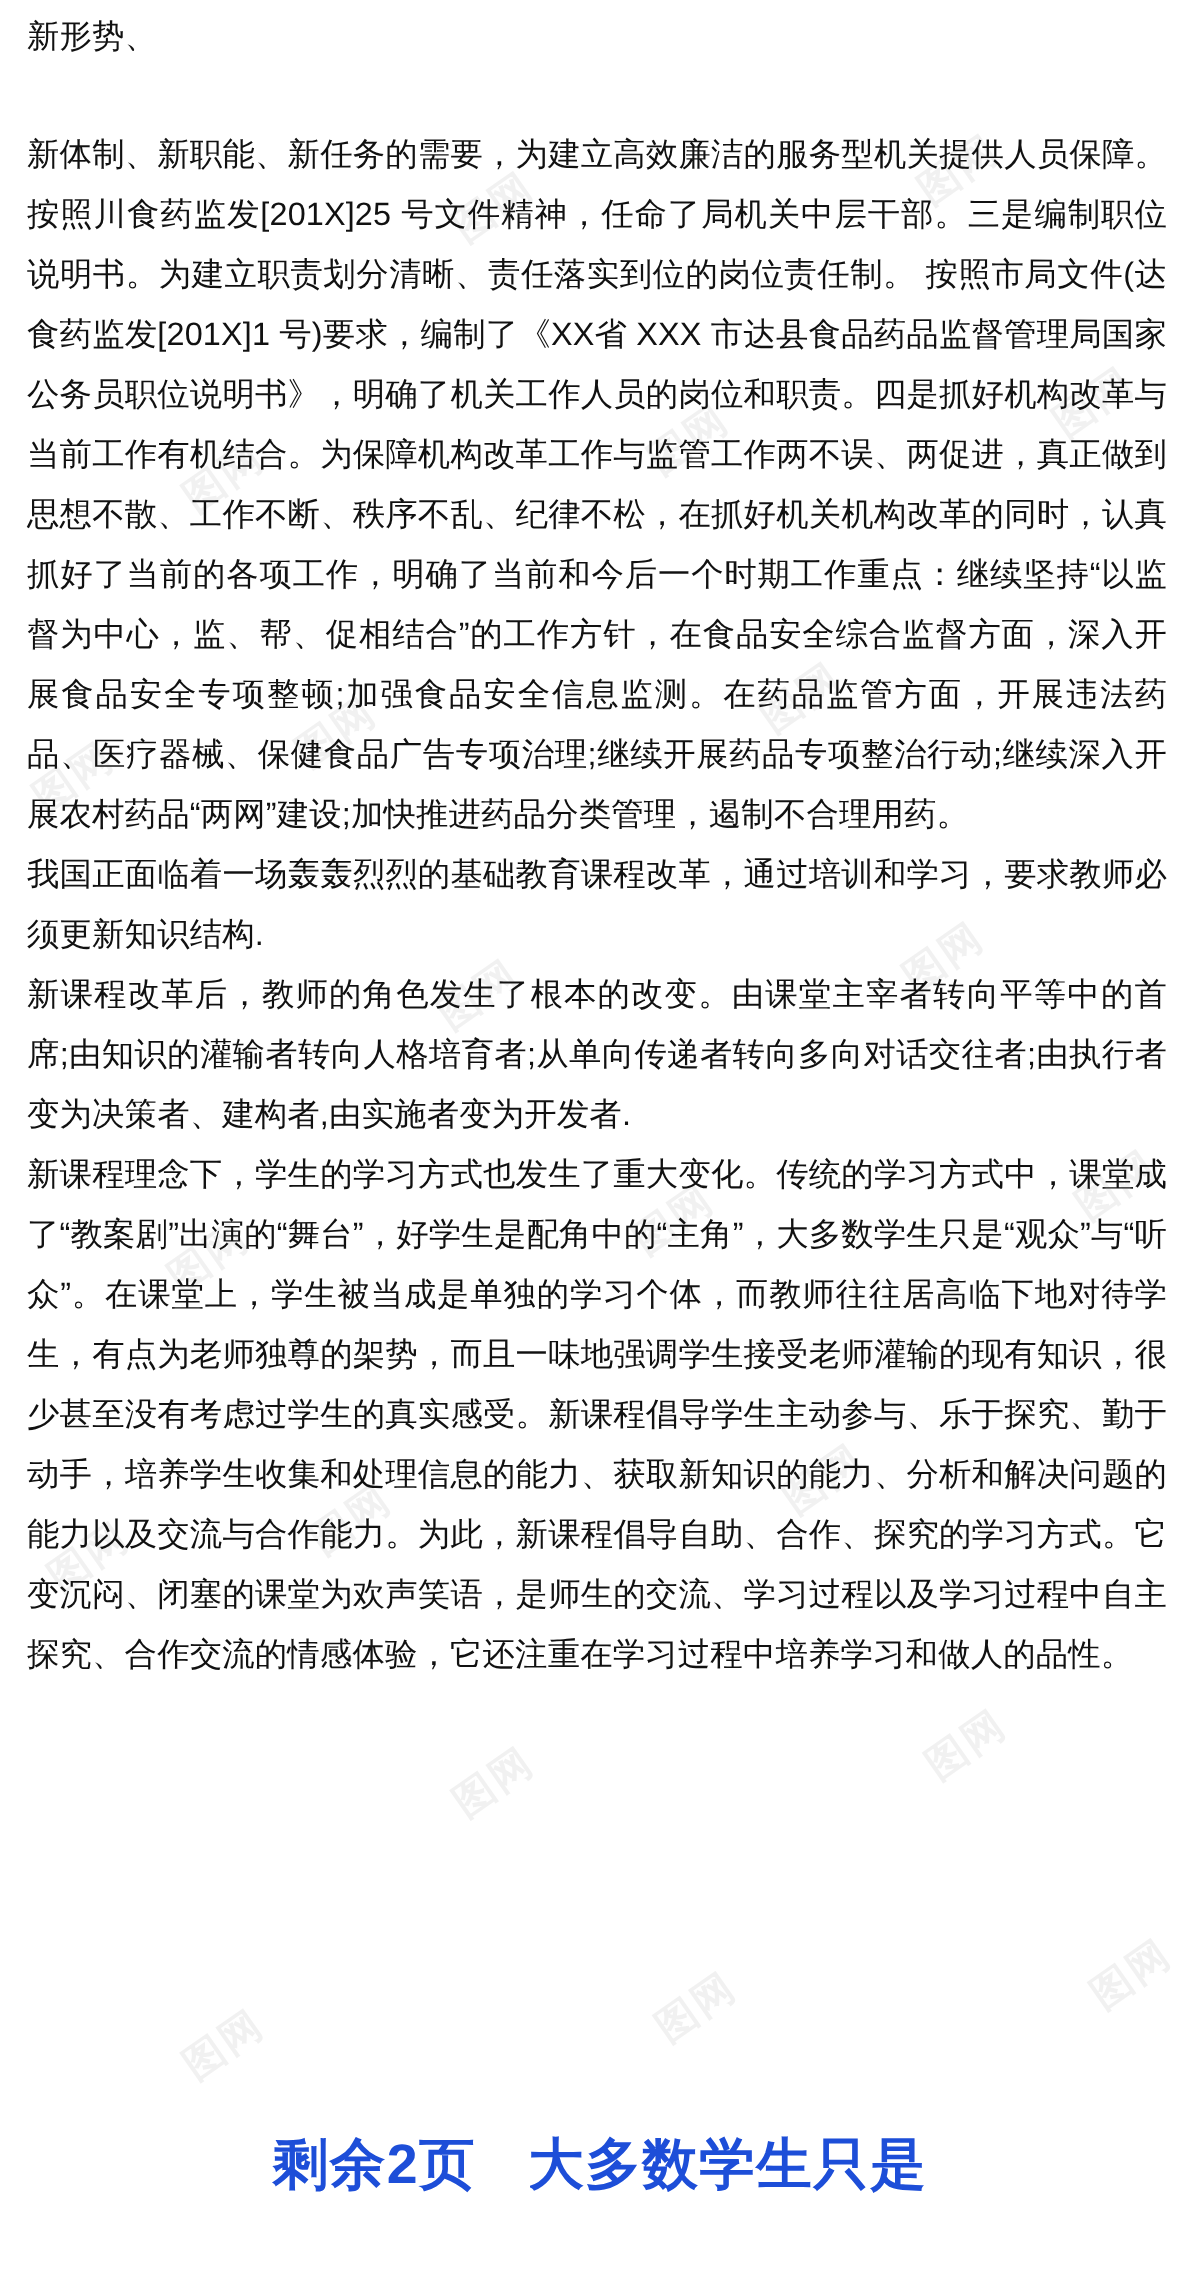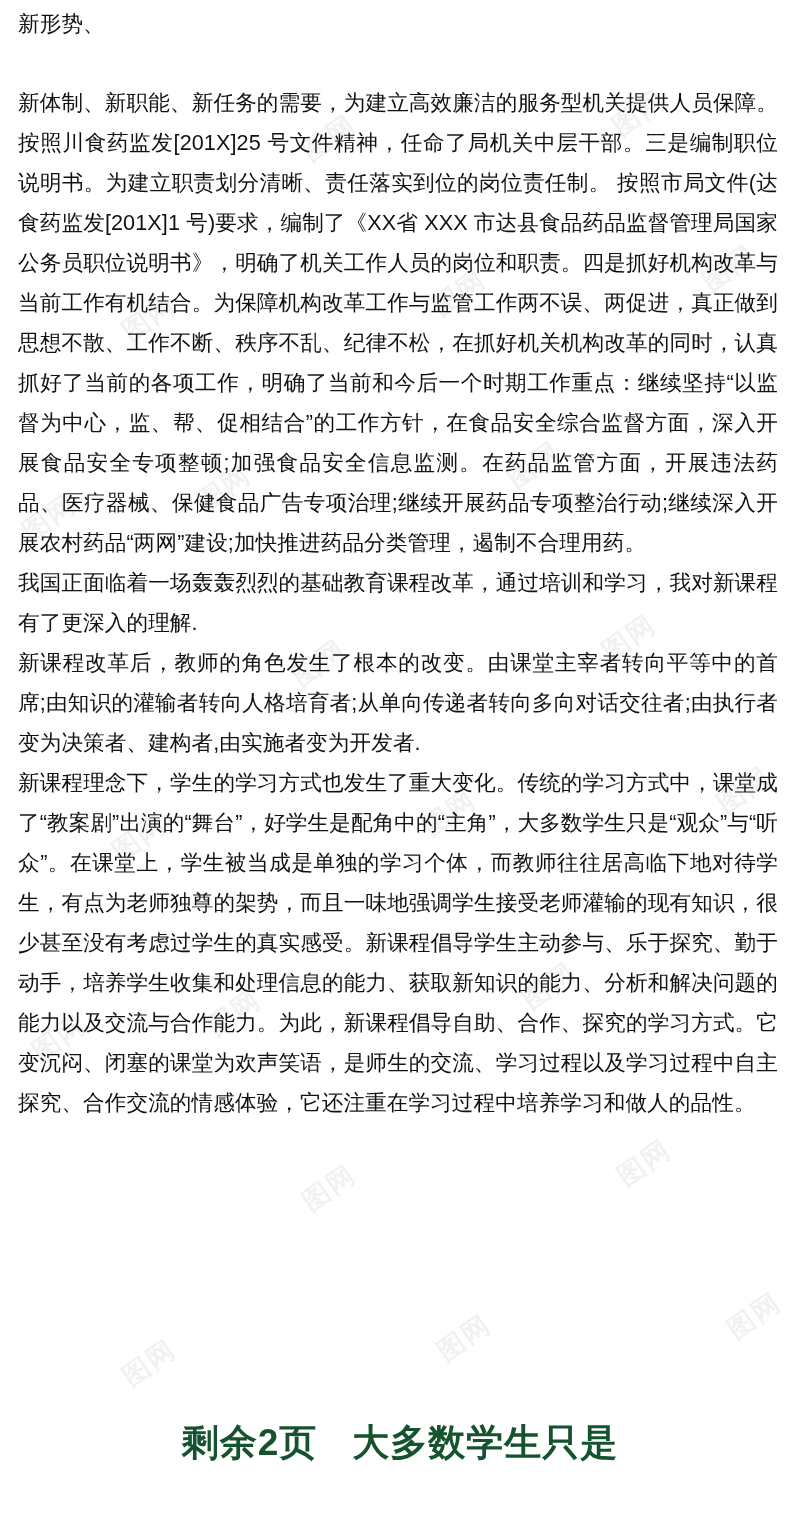--- a/index.html
+++ b/index.html
@@ -78,21 +78,21 @@
     left: 0;
     top: 1418px;
     width: 800px;
     text-align: center;
     z-index: 4;
   }
   .footer-cta .cta-text {
     display: inline-block;
     font-size: 37px;
     font-weight: 700;
-    color: #14532d;
+    color: #1d4ed8;
     letter-spacing: 1px;
     font-family: "Liberation Sans", "DejaVu Sans", sans-serif;
   }
   .footer-cta .cta-gap {
     display: inline-block;
     width: 26px;
   }
 </style>
 </head>
 <body>
@@ -119,21 +119,21 @@
     <span class="wm" style="left:300px; top:1170px;">图网</span>
     <span class="wm" style="left:615px; top:1145px;">图网</span>
     <span class="wm" style="left:120px; top:1345px;">图网</span>
     <span class="wm" style="left:435px; top:1320px;">图网</span>
     <span class="wm" style="left:725px; top:1298px;">图网</span>
   </div>
 
   <div class="doc-body">
     <p class="para clipped-top gap-after">强干部队伍建设,优化干部队伍结构,建立能上能下用人机制,以适应食品药品监管新形势、</p>
     <p class="para">新体制、新职能、新任务的需要，为建立高效廉洁的服务型机关提供人员保障。按照川食药监发[201X]25 号文件精神，任命了局机关中层干部。三是编制职位说明书。为建立职责划分清晰、责任落实到位的岗位责任制。 按照市局文件(达食药监发[201X]1 号)要求，编制了《XX省 XXX 市达县食品药品监督管理局国家公务员职位说明书》，明确了机关工作人员的岗位和职责。四是抓好机构改革与当前工作有机结合。为保障机构改革工作与监管工作两不误、两促进，真正做到思想不散、工作不断、秩序不乱、纪律不松，在抓好机关机构改革的同时，认真抓好了当前的各项工作，明确了当前和今后一个时期工作重点：继续坚持“以监督为中心，监、帮、促相结合”的工作方针，在食品安全综合监督方面，深入开展食品安全专项整顿;加强食品安全信息监测。在药品监管方面，开展违法药品、医疗器械、保健食品广告专项治理;继续开展药品专项整治行动;继续深入开展农村药品“两网”建设;加快推进药品分类管理，遏制不合理用药。</p>
-    <p class="para">我国正面临着一场轰轰烈烈的基础教育课程改革，通过培训和学习，我对新课程有了更深入的理解.</p>
+    <p class="para">我国正面临着一场轰轰烈烈的基础教育课程改革，通过培训和学习，要求教师必须更新知识结构.</p>
     <p class="para">新课程改革后，教师的角色发生了根本的改变。由课堂主宰者转向平等中的首席;由知识的灌输者转向人格培育者;从单向传递者转向多向对话交往者;由执行者变为决策者、建构者,由实施者变为开发者.</p>
     <p class="para">新课程理念下，学生的学习方式也发生了重大变化。传统的学习方式中，课堂成了“教案剧”出演的“舞台”，好学生是配角中的“主角”，大多数学生只是“观众”与“听众”。在课堂上，学生被当成是单独的学习个体，而教师往往居高临下地对待学生，有点为老师独尊的架势，而且一味地强调学生接受老师灌输的现有知识，很少甚至没有考虑过学生的真实感受。新课程倡导学生主动参与、乐于探究、勤于动手，培养学生收集和处理信息的能力、获取新知识的能力、分析和解决问题的能力以及交流与合作能力。为此，新课程倡导自助、合作、探究的学习方式。它变沉闷、闭塞的课堂为欢声笑语，是师生的交流、学习过程以及学习过程中自主探究、合作交流的情感体验，它还注重在学习过程中培养学习和做人的品性。</p>
 
   </div>
 
   <div class="footer-cta">
     <span class="cta-text">剩余2页</span>
     <span class="cta-gap"></span>
     <span class="cta-text">大多数学生只是</span>
   </div>

